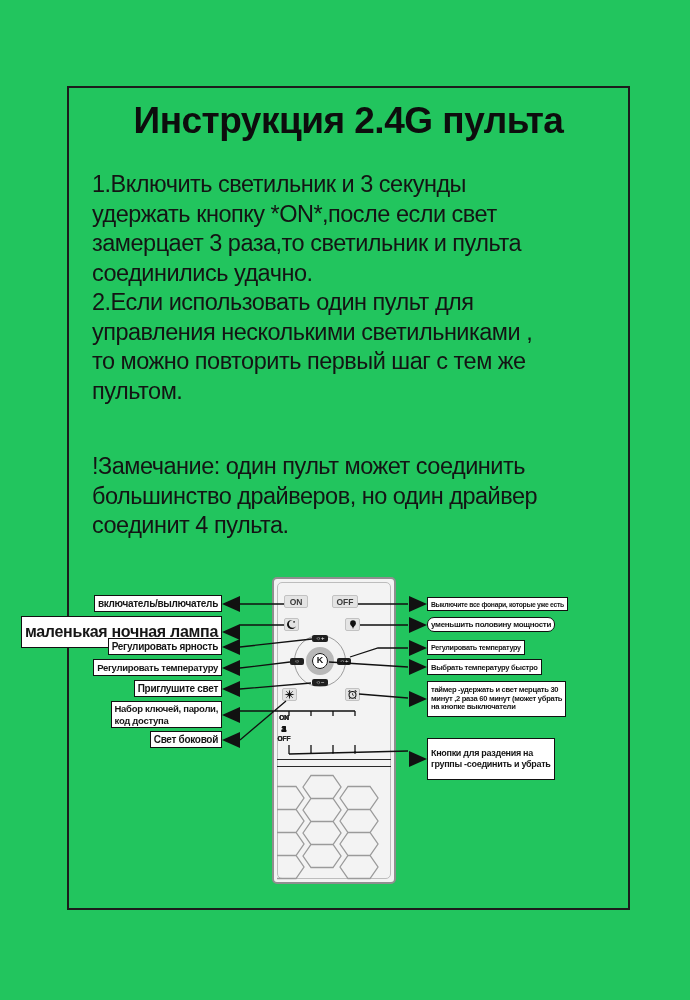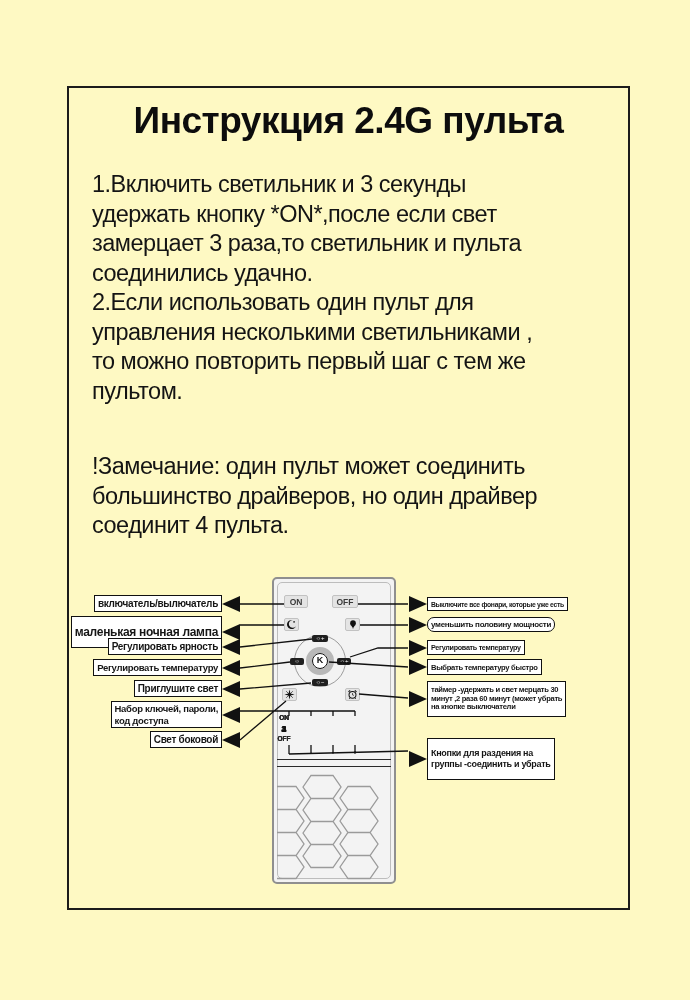--- a/index.html
+++ b/index.html
@@ -1,16 +1,16 @@
 <!DOCTYPE html>
 <html><head>
 <meta charset="utf-8">
 <style>
   html,body{margin:0;padding:0;background:#fff;}
-  .sheet{position:relative;width:690px;height:1000px;background:#fef9c3;overflow:hidden;
+  .sheet{position:relative;width:690px;height:1000px;background:#22c55e;overflow:hidden;
          font-family:"Liberation Sans", sans-serif;color:#111;}
   .frame{position:absolute;left:67px;top:86px;width:563px;height:824px;
          border:2px solid #1c1c1c;box-sizing:border-box;}
   .title{position:absolute;left:67px;top:100px;width:563px;margin:0;text-align:center;
          font-size:37px;font-weight:700;letter-spacing:-0.5px;color:#0d0d0d;}
   .body-text{position:absolute;left:92px;width:545px;white-space:pre-line;
          font-size:23.5px;line-height:29.5px;letter-spacing:-0.5px;color:#141414;}
   .p1{top:170px;}
   .note{top:452px;}
 
@@ -61,21 +61,21 @@
   .callout .ctext{white-space:nowrap;letter-spacing:-0.3px;}
   .callout.multi .ctext{white-space:pre-line;line-height:1.18;}
   .cl{right:468px;}
   .cr{left:427px;}
   .arr{position:absolute;width:0;height:0;top:50%;transform:translateY(-50%);}
   .cl .arr{right:-19px;border-top:8px solid transparent;border-bottom:8px solid transparent;
            border-right:18px solid #111;}
   .cr .arr{left:-19px;border-top:8px solid transparent;border-bottom:8px solid transparent;
            border-left:18px solid #111;}
   .l1{top:595px;height:17px;font-size:10px;}
-  .l2{top:616px;height:32px;font-size:12px;}
+  .l2{top:616px;height:32px;font-size:16px;}
   .l3{top:638px;height:17px;font-size:10px;}
   .l4{top:659px;height:17px;font-size:9.5px;}
   .l5{top:680px;height:17px;font-size:10px;}
   .l6{top:701px;height:27px;font-size:9.5px;margin-left:32px;}
   .l7{top:731px;height:17px;font-size:10px;}
   .r1{top:597px;height:14px;font-size:6.8px;}
   .r2{top:617px;height:15px;font-size:8px;border-radius:7px;}
   .r3{top:640px;height:15px;font-size:7.2px;}
   .r4{top:659px;height:16px;font-size:7.6px;justify-content:center;}
   .r5{top:681px;height:36px;font-size:7.6px;}

